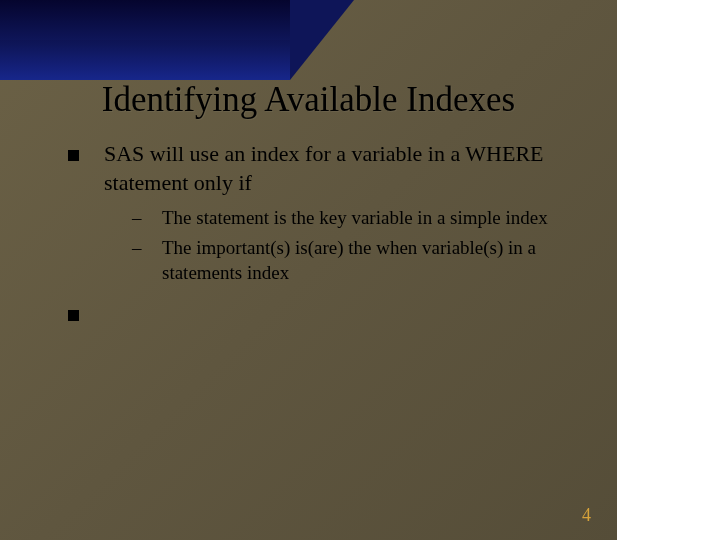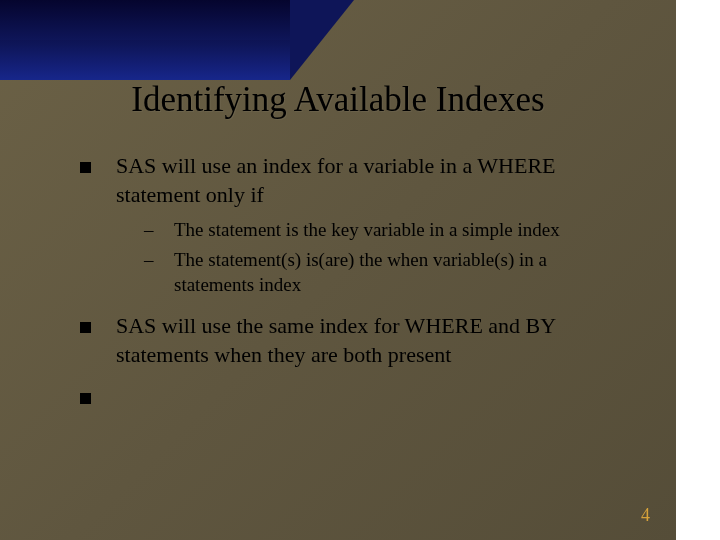--- a/index.html
+++ b/index.html
@@ -3,21 +3,21 @@
 <meta charset="utf-8">
 <style>
   html, body {
     margin: 0;
     padding: 0;
     width: 720px;
     height: 540px;
     overflow: hidden;
   }
   .slide {
-    width: 676px;
+    width: 617px;
     height: 540px;
     background: linear-gradient(135deg, #6b6146 0%, #5f563f 50%, #554d38 100%);
     position: relative;
     font-family: "Comic Sans MS", "Marker Felt", cursive;
     color: #000;
     box-sizing: border-box;
   }
   .corner-wrap {
     position: absolute;
     top: 0;
@@ -41,21 +41,21 @@
   }
   .body {
     position: absolute;
     top: 140px;
     left: 50px;
     right: 50px;
     font-family: "Comic Sans MS", cursive;
   }
   ul.top {
     list-style: none;
-    margin: 12px;
+    margin: 0;
     padding: 0;
   }
   ul.top > li {
     position: relative;
     padding-left: 54px;
     margin-bottom: 14px;
     font-size: 22px;
     line-height: 1.3;
   }
   ul.top > li > .sq {
@@ -113,28 +113,27 @@
       <li>
         <span class="sq"></span>
         <span>SAS will use an index for a variable in a WHERE statement only if</span>
         <ul class="sub">
           <li>
             <span class="dash">–</span>
             <span>The statement is the </span><span class="ital">key</span><span> variable in a simple index</span>
           </li>
           <li>
             <span class="dash">–</span>
-            <span>The statement(s) is(are) the </span><span class="ital">when</span><span> variable(s) in a statements index</span>
+            <span>The important(s) is(are) the </span><span class="ital">when</span><span> variable(s) in a statements index</span>
           </li>
         </ul>
       </li>
 
       <li>
         <span class="sq"></span>
-        <span>SAS will use the same index for WHERE and BY statements when they are both present</span>
       </li>
 
       <li>
         <span class="sq"></span>
       </li>
 
     </ul>
   </div>
 
   <div class="pagenum">4</div>

